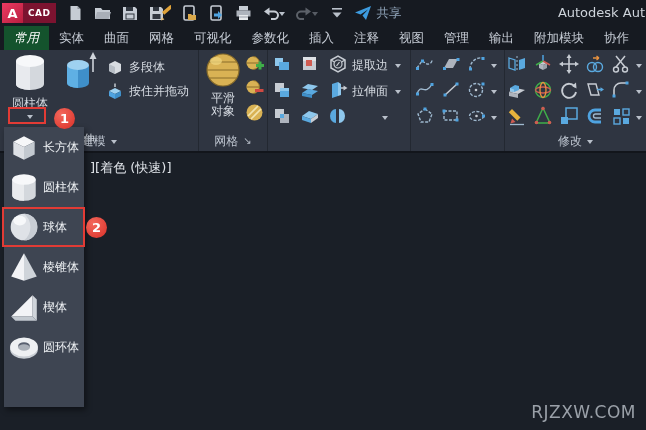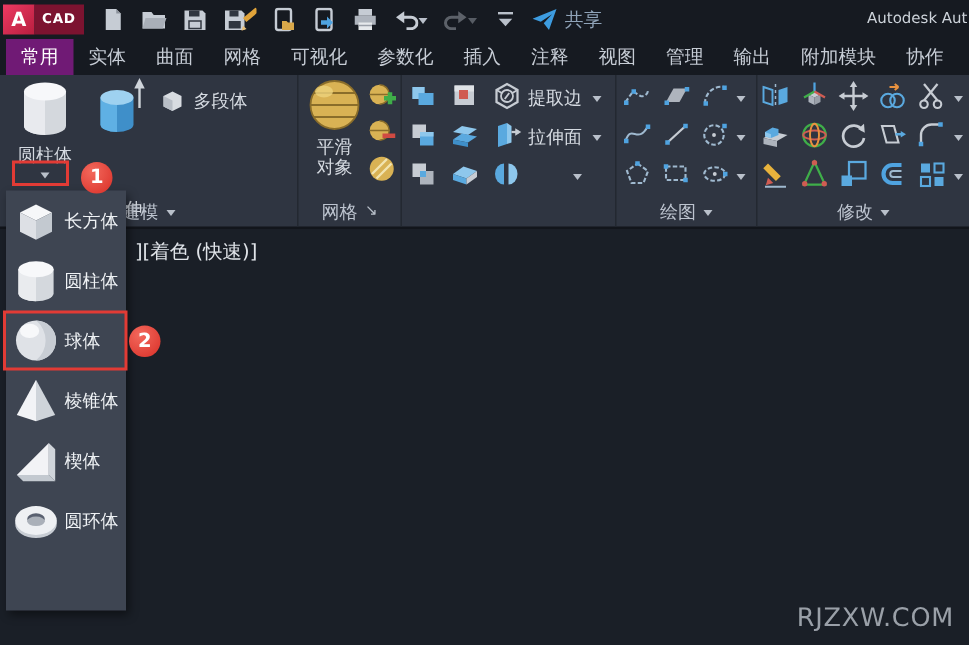--- a/index.html
+++ b/index.html
@@ -13,29 +13,29 @@
   .logo-a{width:21px;height:20px;background:linear-gradient(135deg,#ec3a62,#b81e3f);
           color:#fff;font-weight:bold;font-size:13px;display:flex;align-items:center;justify-content:center;}
   .logo-cad{height:20px;background:#7c1330;color:#fff;font-size:9px;font-weight:bold;
             display:flex;align-items:center;padding:0 5px;letter-spacing:.5px;}
   .qat{display:flex;align-items:center;margin-left:10px;gap:7px;}
   .qbtn{display:flex;align-items:center;justify-content:center;width:20px;height:20px;}
   .qbtn.wide{width:26px;}
   .dim{opacity:.4;}
   .share{display:flex;align-items:center;gap:5px;margin-left:8px;color:#8fa3b8;font-size:12.5px;}
   .apptitle{position:absolute;right:0;top:0;height:26px;line-height:26px;color:#cdd3da;
-            font-size:10px;white-space:nowrap;padding-right:1px;}
+            font-size:13px;white-space:nowrap;padding-right:1px;}
   .car{display:inline-block;width:0;height:0;border:3.5px solid transparent;
        border-top:4.5px solid #b9c0ca;margin-top:4px;}
   .car.sm{border-width:3px;border-top-width:4px;}
   
   .tabbar{position:absolute;left:0;top:26px;width:646px;height:24px;background:#161a21;
           display:flex;align-items:stretch;padding-left:4px;white-space:nowrap;}
   .tab{display:flex;align-items:center;padding:0 10px;font-size:12.5px;color:#c6ccd5;}
-  .tab.active{background:#701a75;color:#ffffff;}
+  .tab.active{background:#14532d;color:#ffffff;font-style:italic;}
   
   .ribbon{position:absolute;left:0;top:50px;width:646px;height:103px;background:#2f3541;
           border-bottom:2px solid #12151b;box-sizing:border-box;}
   .panel{position:absolute;top:0;height:101px;border-right:1px solid #232831;box-sizing:border-box;}
   .plabel{position:absolute;left:0;right:0;top:82px;height:18px;display:flex;align-items:center;
           justify-content:center;gap:5px;color:#bdc4cf;font-size:12px;}
   .bigbtn{position:absolute;top:2px;display:flex;flex-direction:column;align-items:center;}
   .bigbtn .blabel{font-size:12px;color:#d5dae1;margin-top:3px;line-height:13px;text-align:center;}
   .rowbtn{position:absolute;display:flex;align-items:center;gap:5px;color:#d5dae1;font-size:12px;height:20px;}
   .rlabel{font-size:12px;color:#d5dae1;}
@@ -185,20 +185,29 @@
         <div class="blabel">拉伸</div>
         <i class="car" style="margin-top:5px;"></i>
       </div>
       <div class="rowbtn" style="left:106px;top:7px;">
         <svg width="18" height="17" viewBox="0 0 18 17">
           <polygon points="3,12 3,5 9,2 15,5 15,12 9,15" fill="#d8dce1"></polygon>
           <polygon points="3,12 3,5 9,8 9,15" fill="#b8bec6"></polygon>
         </svg>
         <span>多段体</span>
       </div>
+      <div class="rowbtn" style="left:106px;top:31px;">
+        <svg width="18" height="17" viewBox="0 0 18 17">
+          <polygon points="3,8 9,5 15,8 9,11" fill="#9ed1f0"></polygon>
+          <polygon points="3,8 9,11 9,16 3,13" fill="#4fa3e0"></polygon>
+          <polygon points="15,8 9,11 9,16 15,13" fill="#3f8fc9"></polygon>
+          <line x1="9" y1="0.5" x2="9" y2="4" stroke="#cfd4da" stroke-width="1.4"></line>
+        </svg>
+        <span>按住并拖动</span>
+      </div>
       <div class="plabel">
         <span>建模</span>
           <i class="car sm"></i>
       </div>
     </div>
 
     <div class="panel" style="left:199px;width:69px;">
       <div class="bigbtn" style="left:3px;width:42px;">
         <svg width="36" height="37" viewBox="0 0 36 37">
           <circle cx="18" cy="18" r="16" fill="#d9b254"></circle>
@@ -372,24 +381,20 @@
           </svg>
       </span>
       <span style="position:absolute;left:56px;top:56px;">
         <svg width="20" height="20" viewBox="0 0 20 20">
             <ellipse cx="9.5" cy="10" rx="7" ry="4.5" stroke="#9fb9cf" stroke-width="1.4" fill="none" stroke-dasharray="3 1.5"></ellipse>
             <circle cx="9.5" cy="10" r="1.3" fill="#c7ccd3"></circle>
             <rect x="15" y="8.5" width="3" height="3" fill="#4fa3e0"></rect>
           </svg>
       </span>
       <i class="car sm" style="position:absolute;left:80px;top:62px;"></i>
-      <div class="plabel">
-        <span>绘图</span>
-          <i class="car sm"></i>
-      </div>
     </div>
 
     <div class="panel" style="left:505px;width:141px;border-right:none;">
 
       <span style="position:absolute;left:2px;top:4px;">
         <svg width="20" height="20" viewBox="0 0 20 20">
             <polygon points="2,4 8,6 8,16 2,14" fill="none" stroke="#5aa9df" stroke-width="1.3"></polygon>
             <polygon points="18,4 12,6 12,16 18,14" fill="#5aa9df"></polygon>
             <line x1="10" y1="2" x2="10" y2="18" stroke="#9fb9cf" stroke-width="1" stroke-dasharray="2 2"></line>
           </svg>

